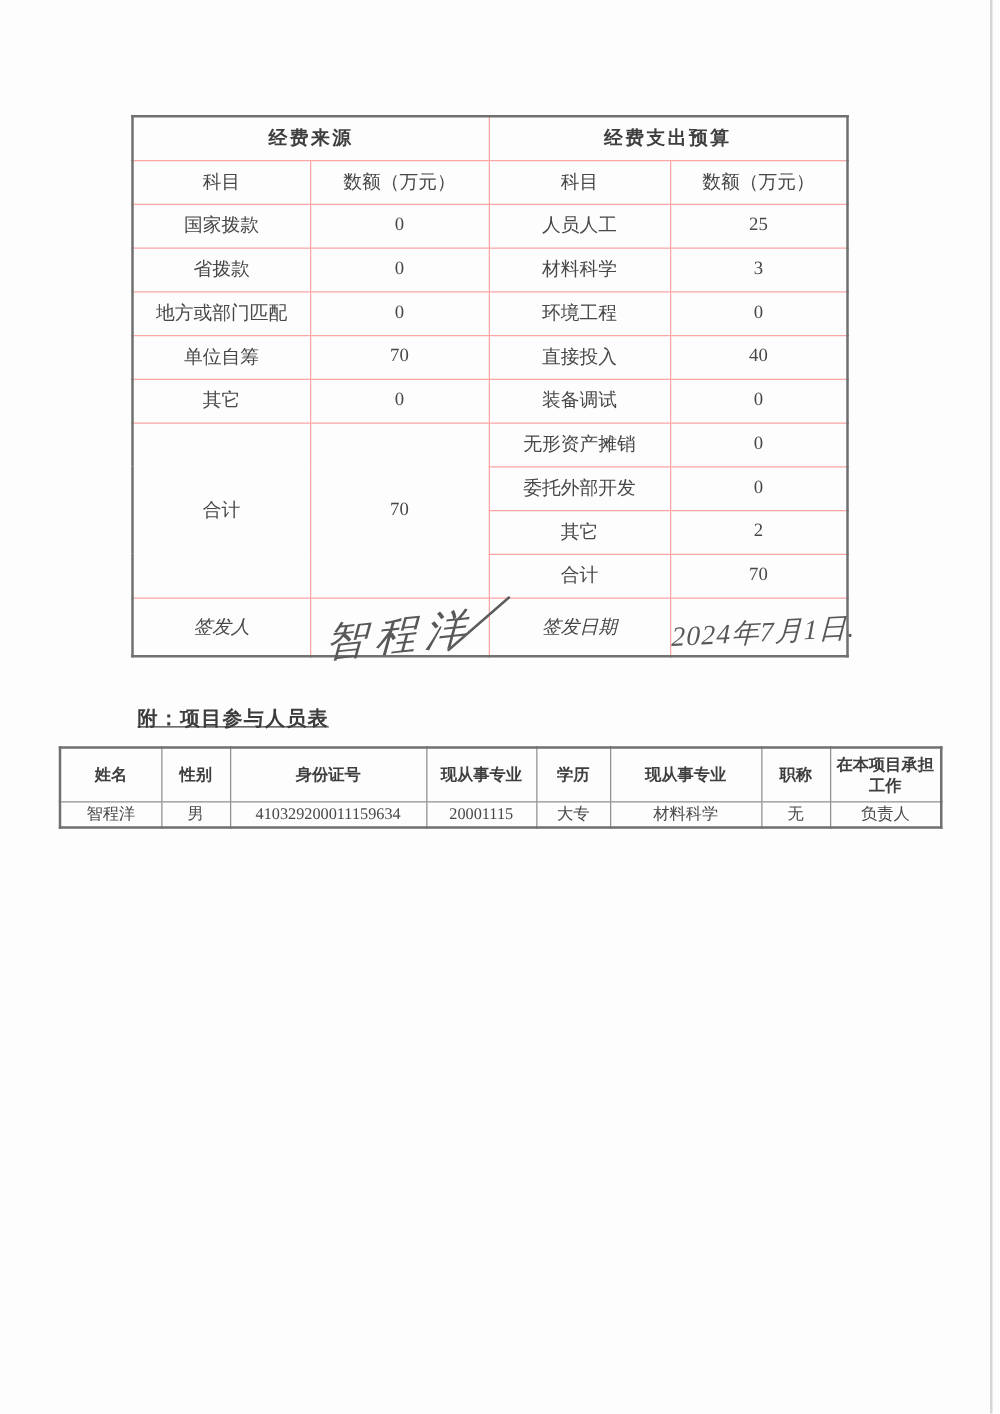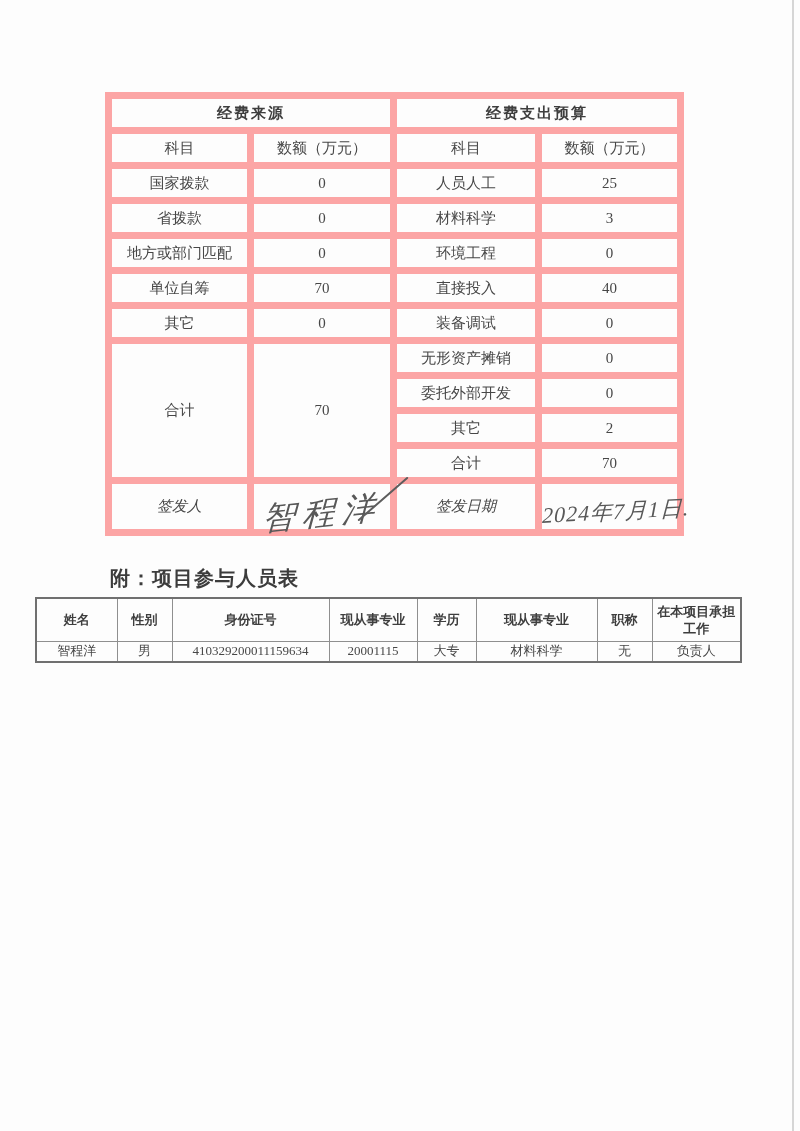--- a/index.html
+++ b/index.html
@@ -29,21 +29,21 @@
   table.funding {
     position: absolute;
     left: 105px;
     top: 92px;
     width: 572px;
     border-collapse: collapse;
     table-layout: fixed;
     border: 2px solid #707070;
   }
   table.funding td {
-    border: 7px solid #fca5a5;
+    border: 1px solid #fca5a5;
     text-align: center;
     vertical-align: middle;
     font-size: 15px;
     padding: 0;
     color: #474747;
   }
   table.funding tr.r { height: 35px; }
   table.funding tr.sig-row { height: 38px; font-style: italic; }
   table.funding td.head {
     font-weight: bold;
@@ -81,30 +81,31 @@
     transform: rotate(-3deg) skewX(-4deg);
     letter-spacing: 1px;
     white-space: nowrap;
   }
 
   
   .attachment-heading {
     position: absolute;
     left: 110px;
     top: 565px;
-    font-size: 20px;
+    font-size: 16px;
     font-weight: bold;
     color: #3c3c3c;
     letter-spacing: 1px;
+    text-decoration: underline;
   }
 
   
   table.personnel {
     position: absolute;
-    left: 35px;
+    left: 47px;
     top: 597px;
     width: 705px;
     border-collapse: collapse;
     table-layout: fixed;
     border: 2px solid #707070;
   }
   table.personnel th,
   table.personnel td {
     border: 1px solid #8f8f8f;
     text-align: center;

